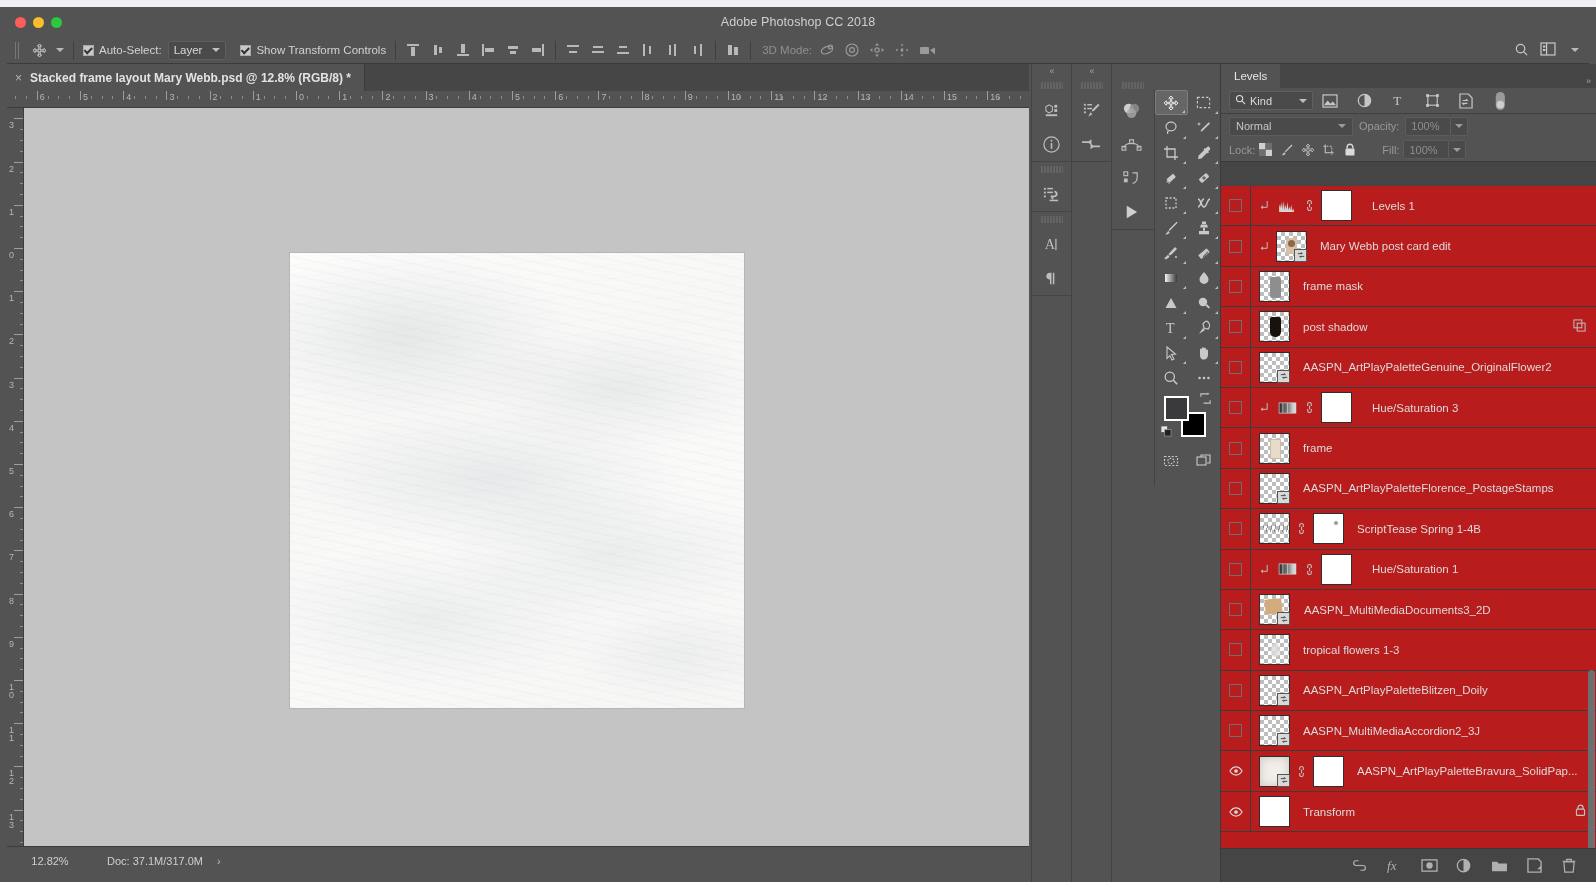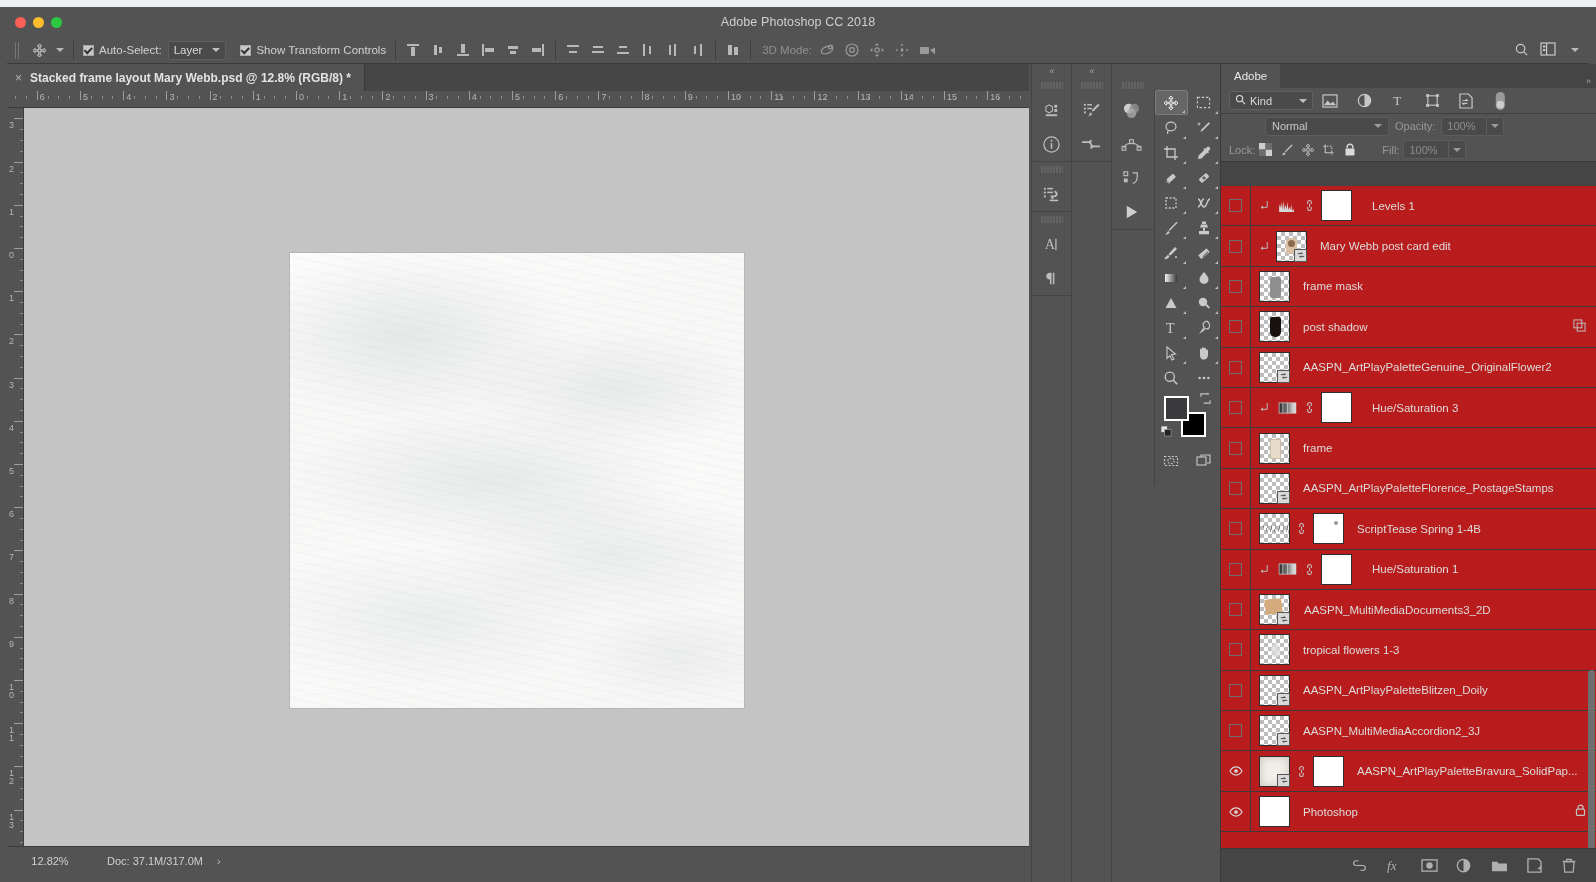--- a/index.html
+++ b/index.html
@@ -165,21 +165,21 @@
     height:19px;width:84px;background:#4a4a4a;border:1px solid #606060;border-radius:2px;
     display:flex;align-items:center;padding:0 5px;gap:4px;font-size:11px;color:#dadada;
   }
   .kindsel .caret{margin-left:auto;border-top-color:#c0c0c0;}
   .fico{width:34px;height:22px;display:flex;align-items:center;justify-content:center;}
   .lblend{
     height:24px;background:#535353;display:flex;align-items:center;padding:0 8px;gap:6px;
   }
   .blendsel{
     height:19px;width:124px;background:#4a4a4a;border:1px solid #5c5c5c;border-radius:2px;
-    display:flex;align-items:center;padding:0 6px;font-size:11px;color:#c6c6c6;margin-left:36px;
+    display:flex;align-items:center;padding:0 6px;font-size:11px;color:#c6c6c6;
   }
   .blendsel .caret{margin-left:auto;border-top-color:#9a9a9a;}
   .fldlabel{font-size:11px;color:#989898;}
   .numfield{
     height:19px;width:46px;background:#4a4a4a;border:1px solid #5c5c5c;border-radius:2px;
     display:flex;align-items:center;padding:0 5px;font-size:11px;color:#8d8d8d;
   }
   .stepper{height:19px;width:17px;background:#4a4a4a;border:1px solid #5c5c5c;border-left:none;
            border-radius:0 2px 2px 0;display:flex;align-items:center;justify-content:center;}
   .llock{
@@ -918,21 +918,21 @@
             <rect x="1" y="4" width="9" height="8" fill="none" stroke="#c9c9c9" stroke-width="1.1"></rect>
             <path d="M5 4V2h9v8h-3" fill="none" stroke="#c9c9c9" stroke-width="1.1"></path>
           </svg>
       </div>
     </div>
   </div>
 
   <div class="lpanel">
     <div class="ltabs">
       <div class="ltab">
-        <span>Adobe</span>
+        <span>Levels</span>
       </div>
       <span class="expand">»</span>
     </div>
 
     <div class="lfilter">
       <div class="kindsel">
         <span>
           <svg width="11" height="11" viewBox="0 0 12 12">
               <circle cx="5" cy="5" r="3.4" fill="none" stroke="#dadada" stroke-width="1.2"></circle>
               <line x1="7.5" y1="7.5" x2="11" y2="11" stroke="#dadada" stroke-width="1.2"></line>
@@ -1336,21 +1336,21 @@
         </div>
         <div class="lrow">
           <div class="eyecell">
             <svg width="14" height="10" viewBox="0 0 15 10">
               <path d="M7.5 0.6C3.6 0.6 1 5 1 5s2.6 4.4 6.5 4.4S14 5 14 5 11.4.6 7.5.6z" fill="none" stroke="#d8d8d8" stroke-width="1.2"></path>
               <circle cx="7.5" cy="5" r="2" fill="#d8d8d8"></circle>
             </svg>
           </div>
           <div class="lbody">
             <span class="thumb white"></span>
-            <span class="lname" style="margin-left: 7px;">Photoshop</span>
+            <span class="lname" style="margin-left: 7px;">Transform</span>
           </div>
           <div class="rowright">
             <span><svg width="11" height="13" viewBox="0 0 12 14">
                 <path d="M3.2 5.6V4a2.8 2.8 0 015.6 0v1.6" fill="none" stroke="#c2c2c2" stroke-width="1.3"></path>
                 <rect x="1.6" y="5.6" width="8.8" height="6.8" rx="1" fill="none" stroke="#c2c2c2" stroke-width="1.3"></rect>
               </svg></span>
           </div>
         </div>
       </div>
 

